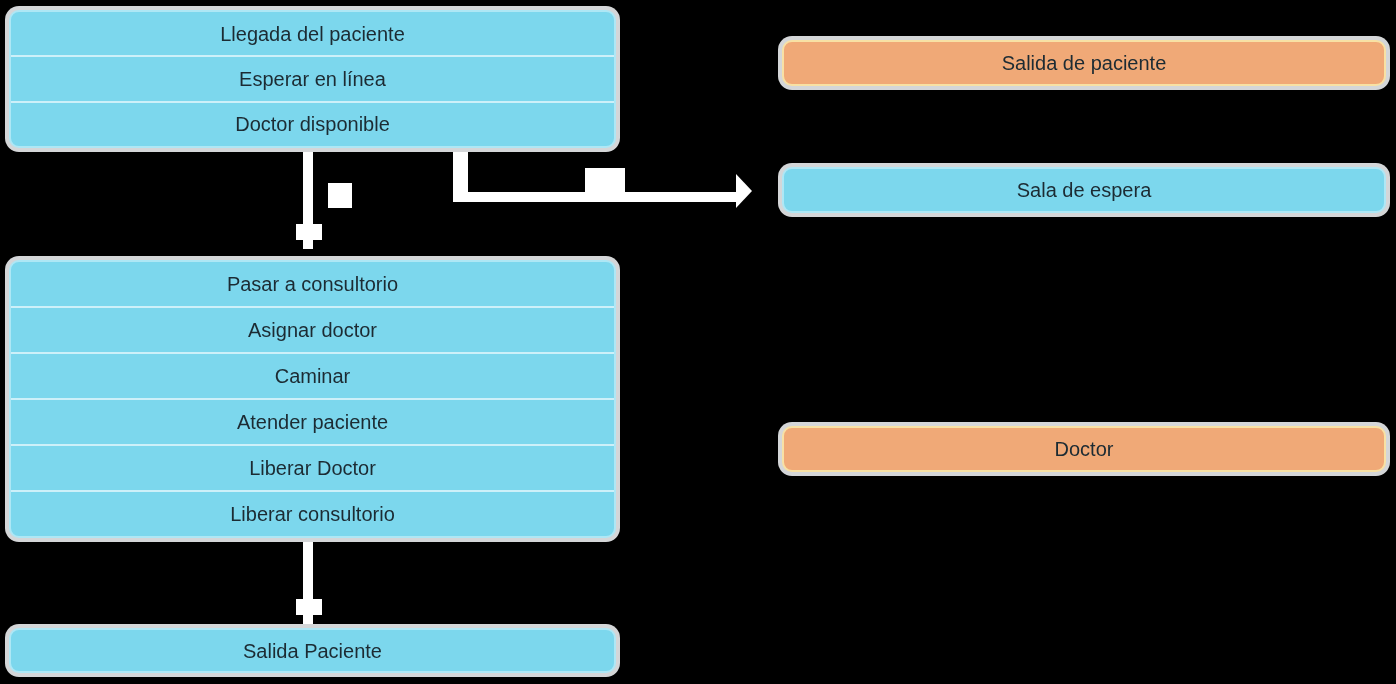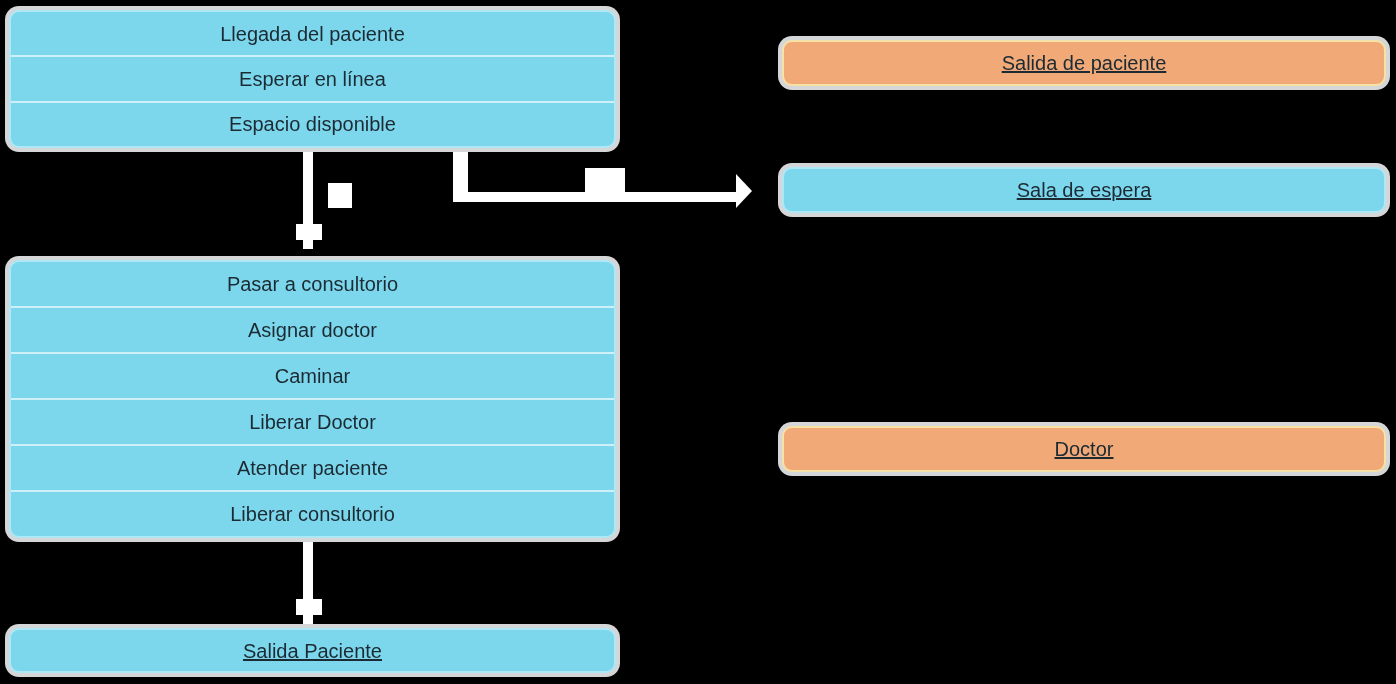--- a/index.html
+++ b/index.html
@@ -59,21 +59,20 @@
     align-items: center;
     justify-content: center;
   }
   .proc-step + .proc-step {
     border-top: 2px solid var(--process-separator);
   }
   .single {
     display: flex;
     align-items: center;
     justify-content: center;
-    text-decoration: underline;
   }
   .blue {
     background: var(--process-fill);
     border: 2px solid var(--process-border);
   }
   .orange {
     background: var(--resource-fill);
     border: 2px solid var(--resource-border);
   }
 </style>
@@ -90,29 +89,29 @@
   <div class="conn" style="left:453px; top:192px; width:288px; height:10px;"></div>
   <div class="conn" style="left:585px; top:168px; width:40px; height:26px;"></div>
   <div class="arrowhead" style="left:736px; top:174px;"></div>
 
   <div class="conn" style="left:303px; top:526px; width:10px; height:102px;"></div>
   <div class="conn" style="left:296px; top:599px; width:26px; height:16px;"></div>
 
   <div class="box proc-group" style="left:9px; top:10px; width:607px; height:138px;">
     <div class="proc-step">Llegada del paciente</div>
     <div class="proc-step">Esperar en línea</div>
-    <div class="proc-step">Espacio disponible</div>
+    <div class="proc-step">Doctor disponible</div>
   </div>
 
   <div class="box proc-group" style="left:9px; top:260px; width:607px; height:278px;">
     <div class="proc-step">Pasar a consultorio</div>
     <div class="proc-step">Asignar doctor</div>
     <div class="proc-step">Caminar</div>
+    <div class="proc-step">Atender paciente</div>
     <div class="proc-step">Liberar Doctor</div>
-    <div class="proc-step">Atender paciente</div>
     <div class="proc-step">Liberar consultorio</div>
   </div>
 
   <div class="box single blue" style="left:9px; top:628px; width:607px; height:45px;">Salida Paciente</div>
 
   <div class="box single orange" style="left:782px; top:40px; width:604px; height:46px;">Salida de paciente</div>
 
   <div class="box single blue" style="left:782px; top:167px; width:604px; height:46px;">Sala de espera</div>
 
 

